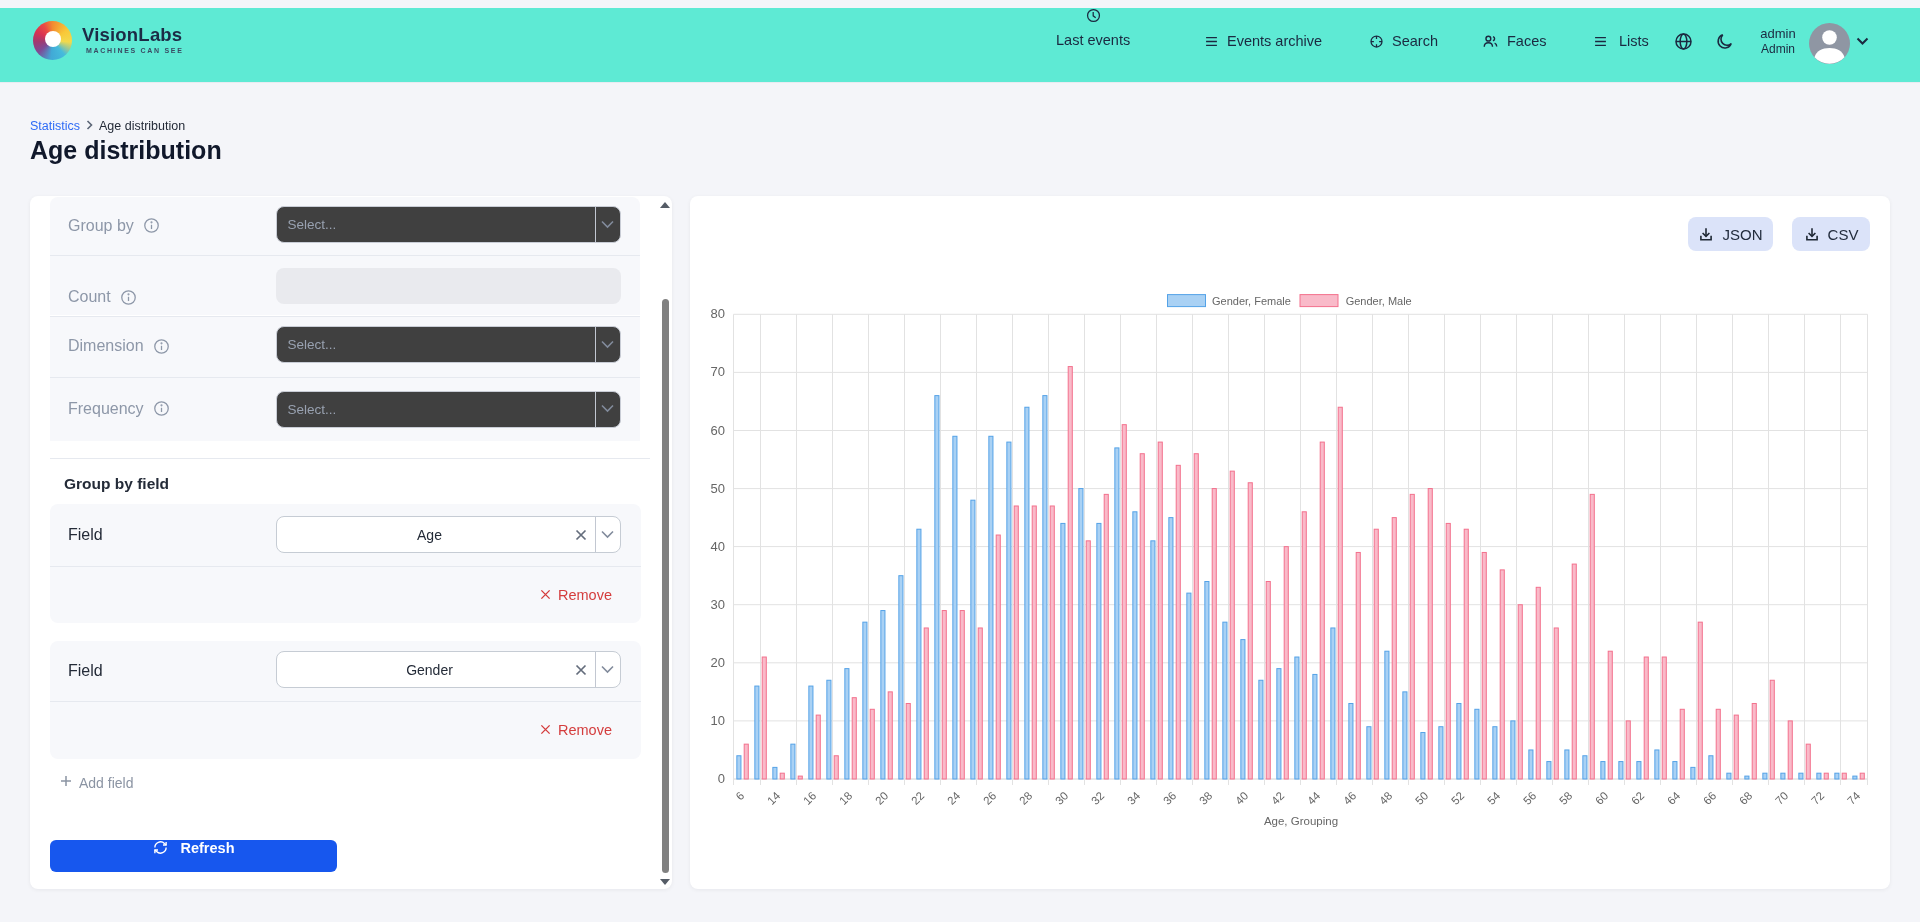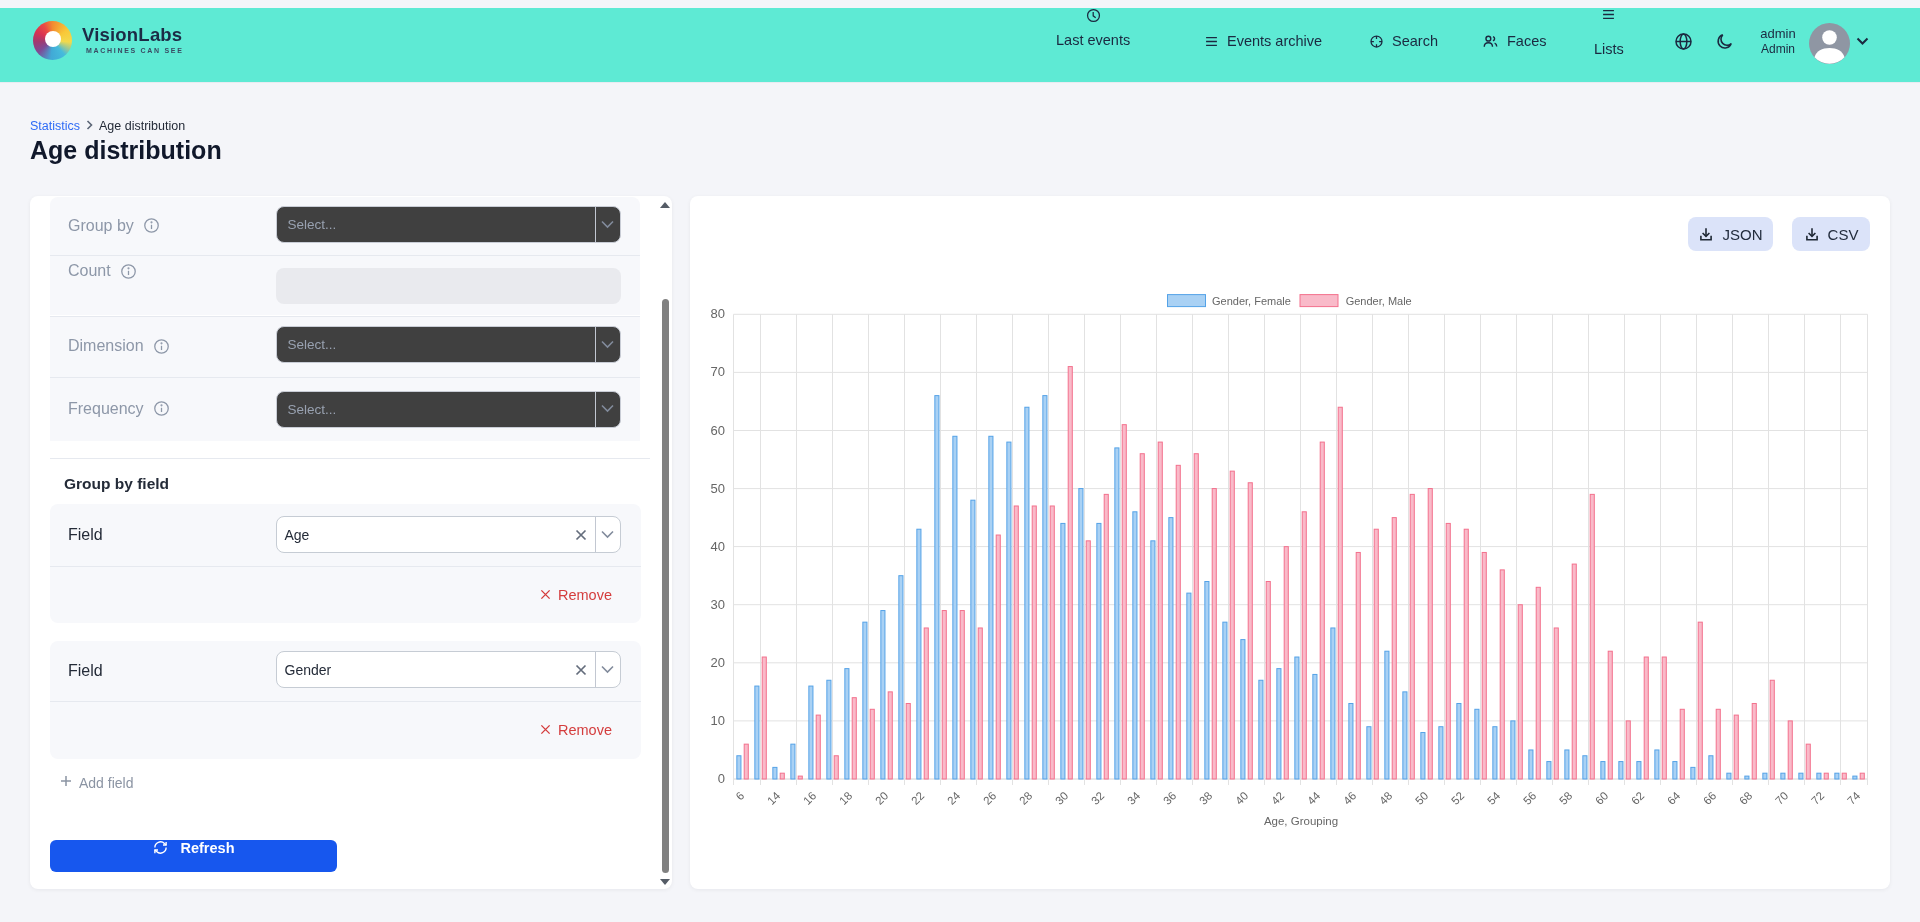--- a/index.html
+++ b/index.html
@@ -5,21 +5,21 @@
 html,body { width:1920px; height:922px; background:#f4f5f9; font-family:"Liberation Sans",sans-serif; overflow:hidden; }
 .abs { position:absolute; }
 .abs > svg { display:block; }
 #nav { position:absolute; left:0; top:8px; width:1920px; height:75px; background:#5eead4; border-bottom:1px solid #e9ebf2; }
 .navitem { position:absolute; top:0; height:66px; display:flex; align-items:center; color:#1b2940; font-size:14.5px; font-weight:500; }
 .card { position:absolute; background:#fff; border-radius:8px; box-shadow:0 1px 4px rgba(16,24,40,.06); }
 .rowbg { position:absolute; left:20px; width:590px; background:#f7f8fb; }
 .flabel { position:absolute; left:38px; font-size:16px; color:#8d97a8; display:flex; align-items:center; gap:9px; }
 .sel { position:absolute; left:245.5px; width:345px; height:37px; background:#404040; border:1px solid #c9cdd6; border-radius:8px; display:flex; align-items:center; }
 .sel .ph { margin-left:11px; font-size:13.5px; color:#98a1b0; flex:1; }
-.sel .val { margin-left:8px; font-size:14px; color:#242b38; flex:1; }
+.sel .val { margin-left:8px; font-size:14px; color:#242b38; flex:1;text-align:center; }
 .selw { background:#fff; border:1px solid #c6ccd4; }
 .vline { width:1px; align-self:stretch; background:#c2c7d1; }
 .btn-dl { position:absolute; top:21px; height:34px; background:#dbe3f9; border-radius:8px; display:flex; align-items:center; justify-content:center; gap:8px; color:#222c3d; font-size:15px; }
 </style></head>
 <body>
 <div id="nav">
 
   <div class="abs" style="left:33px;top:13px;width:39px;height:39px;border-radius:50%;background:conic-gradient(from 0deg, #f28b31, #f9c838 55deg, #f2d94c 95deg, #45bbdc 140deg, #41a9d6 185deg, #7e4b96 230deg, #a03a70 265deg, #d93352 300deg, #ea4a44 330deg, #f28b31 360deg);"></div>
   <div class="abs" style="left:44.5px;top:22.5px;width:16px;height:16px;border-radius:50%;background:#fff;"></div>
   <div class="abs" style="left:82px;top:16px;font-size:18.5px;font-weight:bold;color:#1c2b46;letter-spacing:.2px;">VisionLabs</div>
@@ -46,21 +46,21 @@
     </div>
   <div class="navitem" style="left:1482px;gap:8px;">
       <svg width="17" height="17" viewBox="0 0 24 24" fill="none" stroke="#1b2940" stroke-width="2">
         <circle cx="9" cy="8" r="3.4"></circle>
         <path d="M3.2 19.5c0-3.6 2.6-5.7 5.8-5.7s5.8 2.1 5.8 5.7"></path>
         <path d="M15.5 5.2c1.5.6 2.3 1.6 2.3 3s-.8 2.4-2.3 3"></path>
         <path d="M17.8 14.4c2 .7 3 2.3 3 4.6"></path>
       </svg>
       <span>Faces</span>
     </div>
-  <div class="navitem" style="left:1594px;gap:20px;flex-direction:column;">
+  <div class="navitem" style="left:1594px;gap:12px;">
       <svg width="13" height="13" viewBox="0 0 24 24" fill="none" stroke="#1b2940" stroke-width="2.4">
         <path d="M2 5h20M2 12h20M2 19h20"></path>
       </svg>
       <span>Lists</span>
     </div>
   <div class="navitem" style="left:1674px;">
       <svg width="19" height="19" viewBox="0 0 24 24" fill="none" stroke="#1b2940" stroke-width="1.9">
         <circle cx="12" cy="12" r="9.5"></circle>
         <path d="M2.5 12h19"></path>
         <ellipse cx="12" cy="12" rx="4.2" ry="9.5"></ellipse>
@@ -110,21 +110,21 @@
         <path d="M12 11v6"></path>
         <circle cx="12" cy="7.5" r="0.6" fill="#8d97a8"></circle>
       </svg></div>
   <div class="sel" style="top:10px;">
       <span class="ph">Select...</span>
       <span class="vline"></span>
       <svg width="24" height="10" viewBox="0 0 24 10" fill="none" stroke="#828b9c" stroke-width="1.6">
         <path d="M6 1.5l5.5 5.5 5.5-5.5"></path>
       </svg>
     </div>
-  <div class="flabel" style="top:45px;height:60px;">Count <svg width="17" height="17" viewBox="0 0 24 24" fill="none" stroke="#8d97a8" stroke-width="1.8">
+  <div class="flabel" style="top:71px;height:60px;">Count <svg width="17" height="17" viewBox="0 0 24 24" fill="none" stroke="#8d97a8" stroke-width="1.8">
         <circle cx="12" cy="12" r="9.5"></circle>
         <path d="M12 11v6"></path>
         <circle cx="12" cy="7.5" r="0.6" fill="#8d97a8"></circle>
       </svg></div>
   <div class="abs" style="left:245.5px;top:71.6px;width:345px;height:36px;background:#e9eaee;border-radius:8px;"></div>
   <div class="flabel" style="top:119.5px;height:61px;">Dimension <svg width="17" height="17" viewBox="0 0 24 24" fill="none" stroke="#8d97a8" stroke-width="1.8">
         <circle cx="12" cy="12" r="9.5"></circle>
         <path d="M12 11v6"></path>
         <circle cx="12" cy="7.5" r="0.6" fill="#8d97a8"></circle>
       </svg></div>

